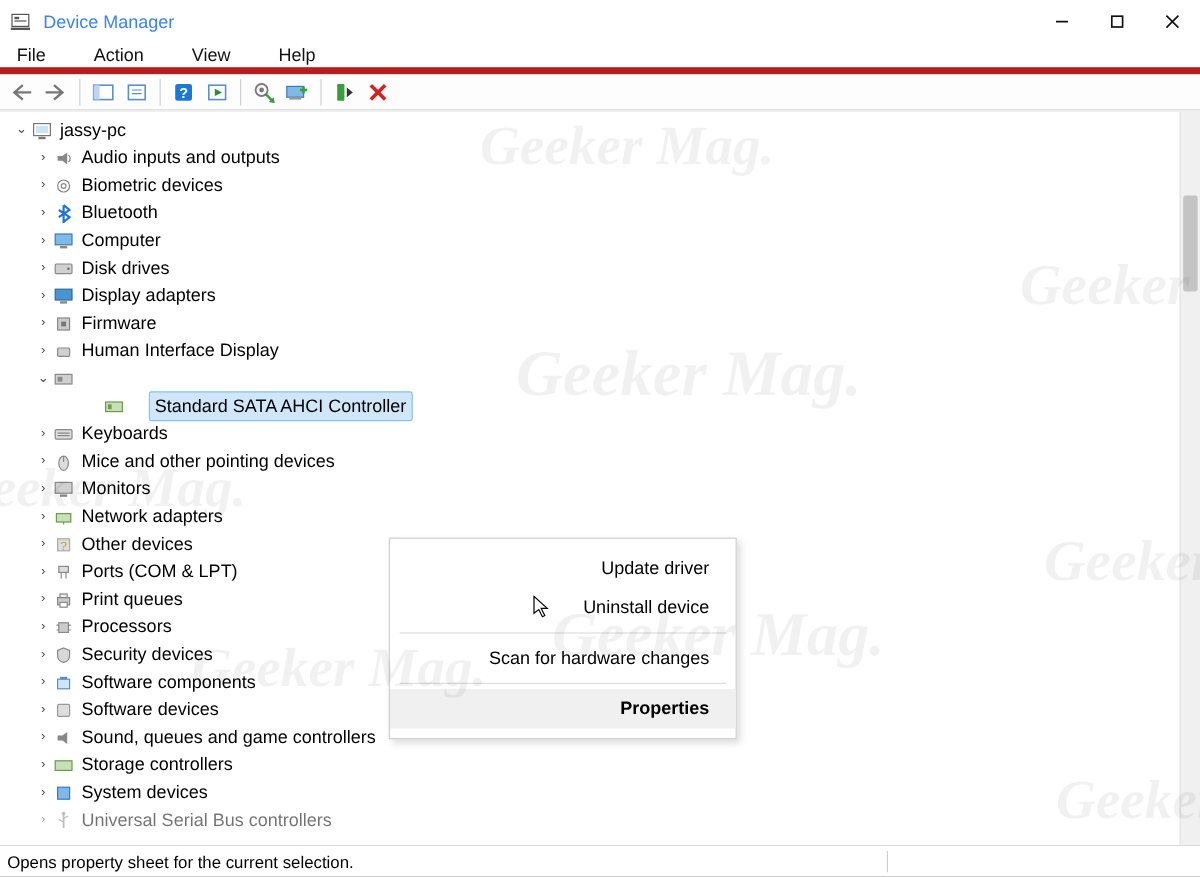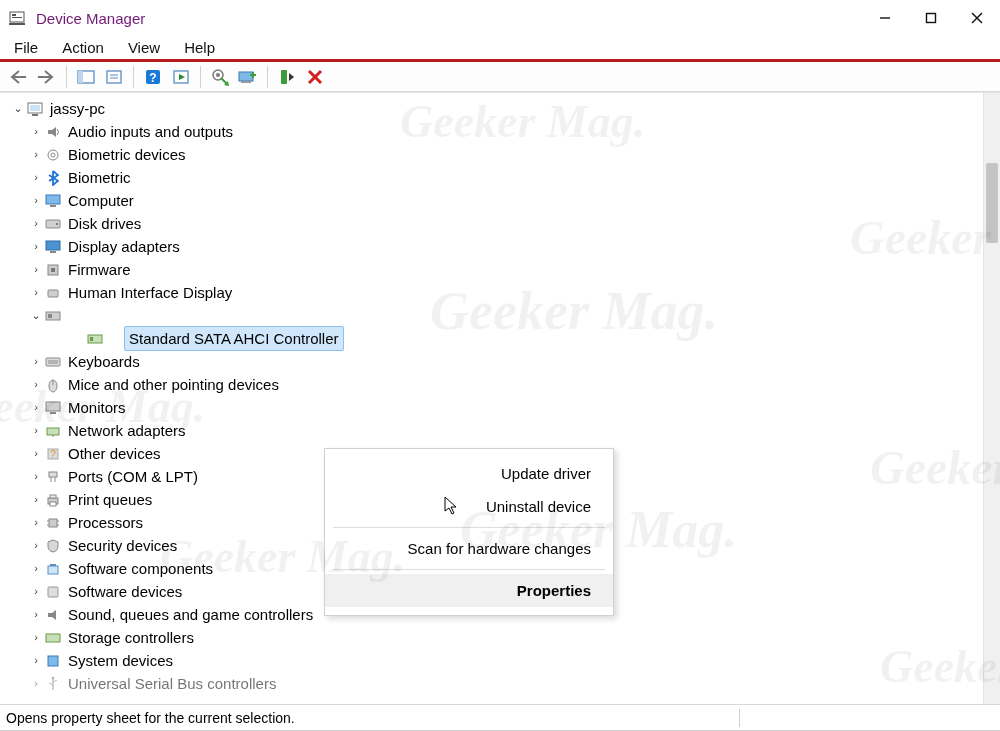--- a/index.html
+++ b/index.html
@@ -1,23 +1,23 @@
 <!DOCTYPE html>
 <html><head>
   <meta charset="utf-8">
   <style>
     * { box-sizing: border-box; margin: 0; padding: 0; }
     html, body { width: 1000px; height: 731px; font-family: "Segoe UI", Tahoma, sans-serif; font-size: 14px; background:#fff; overflow:hidden; }
     .window { width: 1000px; height: 731px; display:flex; flex-direction:column; border-bottom:1px solid #ccc; position:relative; }
     .titlebar { height:36px; display:flex; align-items:center; padding-left:8px; }
     .titlebar .app-icon { width:18px; height:18px; margin-right:10px; }
-    .titlebar .title { font-size:15px; color:#701a75; }
+    .titlebar .title { font-size:15px; color:#3b82f6; }
     .win-controls { margin-left:auto; display:flex; }
     .win-btn { width:46px; height:36px; display:flex; align-items:center; justify-content:center; }
-    .menubar { height:26px; display:flex; align-items:center; gap:24px; padding-left:14px; font-size:15px; color:#111; border-bottom:3px solid #b91c1c; }
+    .menubar { height:26px; display:flex; align-items:center; gap:40px; padding-left:14px; font-size:15px; color:#111; border-bottom:6px solid #b91c1c; }
     .menubar div { cursor:default; }
     .toolbar { height:30px; display:flex; align-items:center; padding:0 6px; gap:2px; border-bottom:1px solid #d9d9d9; background:#fdfdfd; }
     .tb-btn { width:26px; height:24px; display:flex; align-items:center; justify-content:center; }
     .tb-sep { width:1px; height:22px; background:#d0d0d0; margin:0 4px; }
     .client { flex:1; display:flex; border-top:1px solid #e4e4e4; position:relative; background:#fff; }
     .tree-wrap { flex:1; overflow:hidden; padding:4px 0 0 10px; font-size:15px; line-height:23px; }
     .scrollbar { width:17px; background:#f0f0f0; border-left:1px solid #e4e4e4; position:relative; }
     .scroll-thumb { position:absolute; left:2px; right:2px; top:70px; height:80px; background:#c4c4c4; border-radius:2px; }
     .row { display:flex; align-items:center; height:23px; white-space:nowrap; }
     .chev { width:16px; text-align:center; color:#444; font-size:11px; }
@@ -181,21 +181,21 @@
           </span>
           <span>Biometric devices</span>
         </div>
       <div class="row lvl1">
           <span class="chev">›</span>
           <span class="icon-s">
             <svg width="12" height="16">
               <path d="M6 1 L6 15 L11 11 L2 5 M6 1 L11 5 L2 11" fill="none" stroke="#1e74d4" stroke-width="1.8"></path>
             </svg>
           </span>
-          <span>Biometric</span>
+          <span>Bluetooth</span>
         </div>
       <div class="row lvl1">
           <span class="chev">›</span>
           <span class="icon-s">
             <svg width="16" height="14">
               <rect x="1" y="1" width="14" height="9" fill="#7fb9e8" stroke="#3a7ab8"></rect>
               <rect x="5" y="11" width="6" height="2" fill="#888"></rect>
             </svg>
           </span>
           <span>Computer</span>

